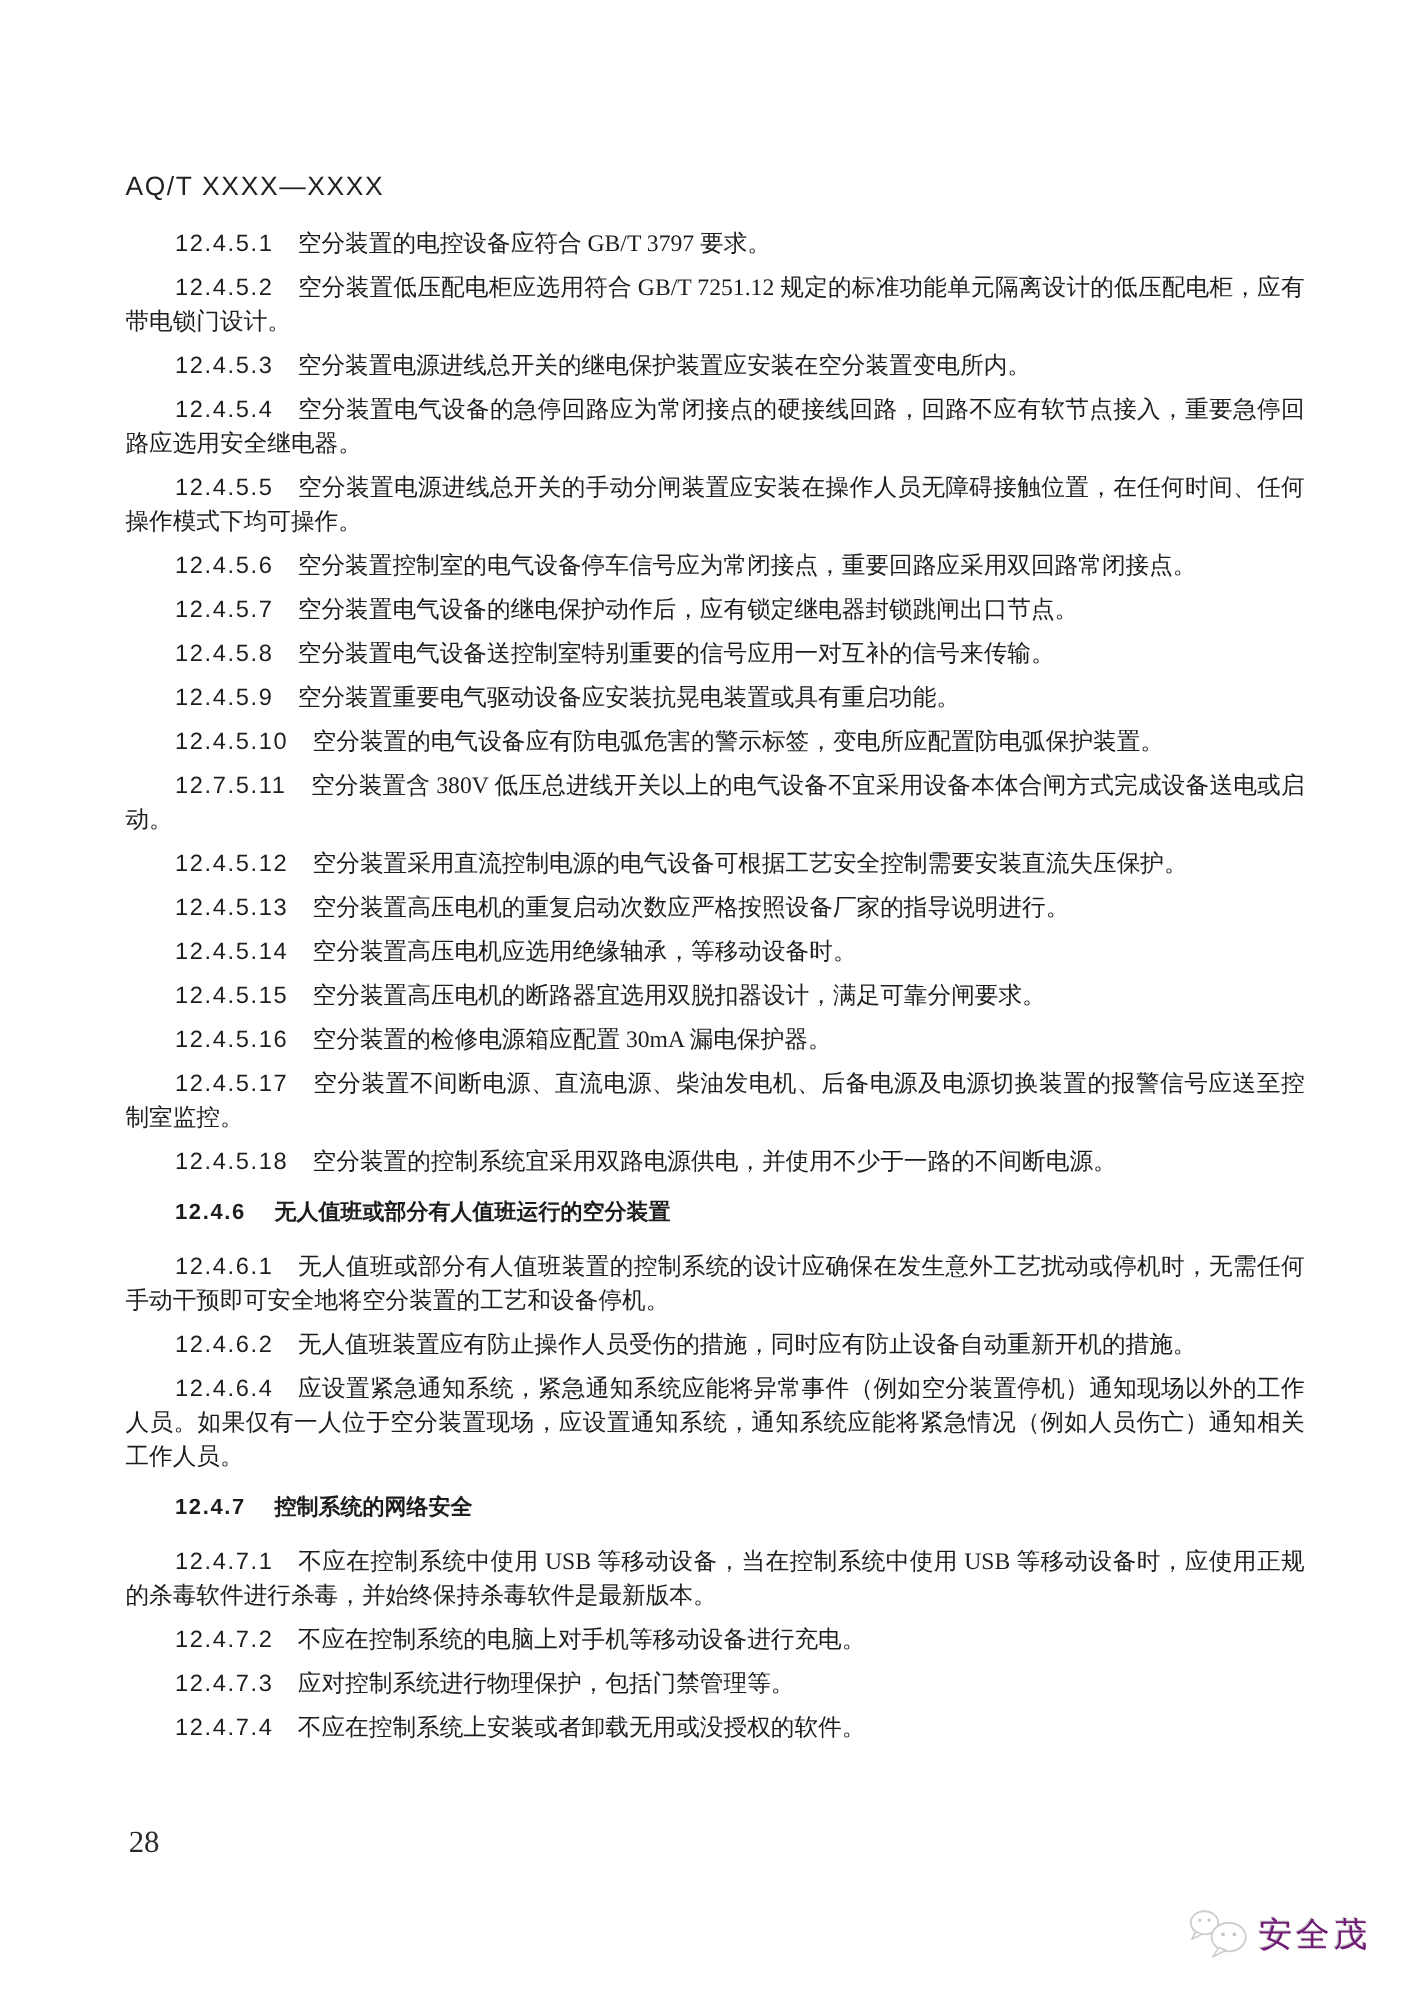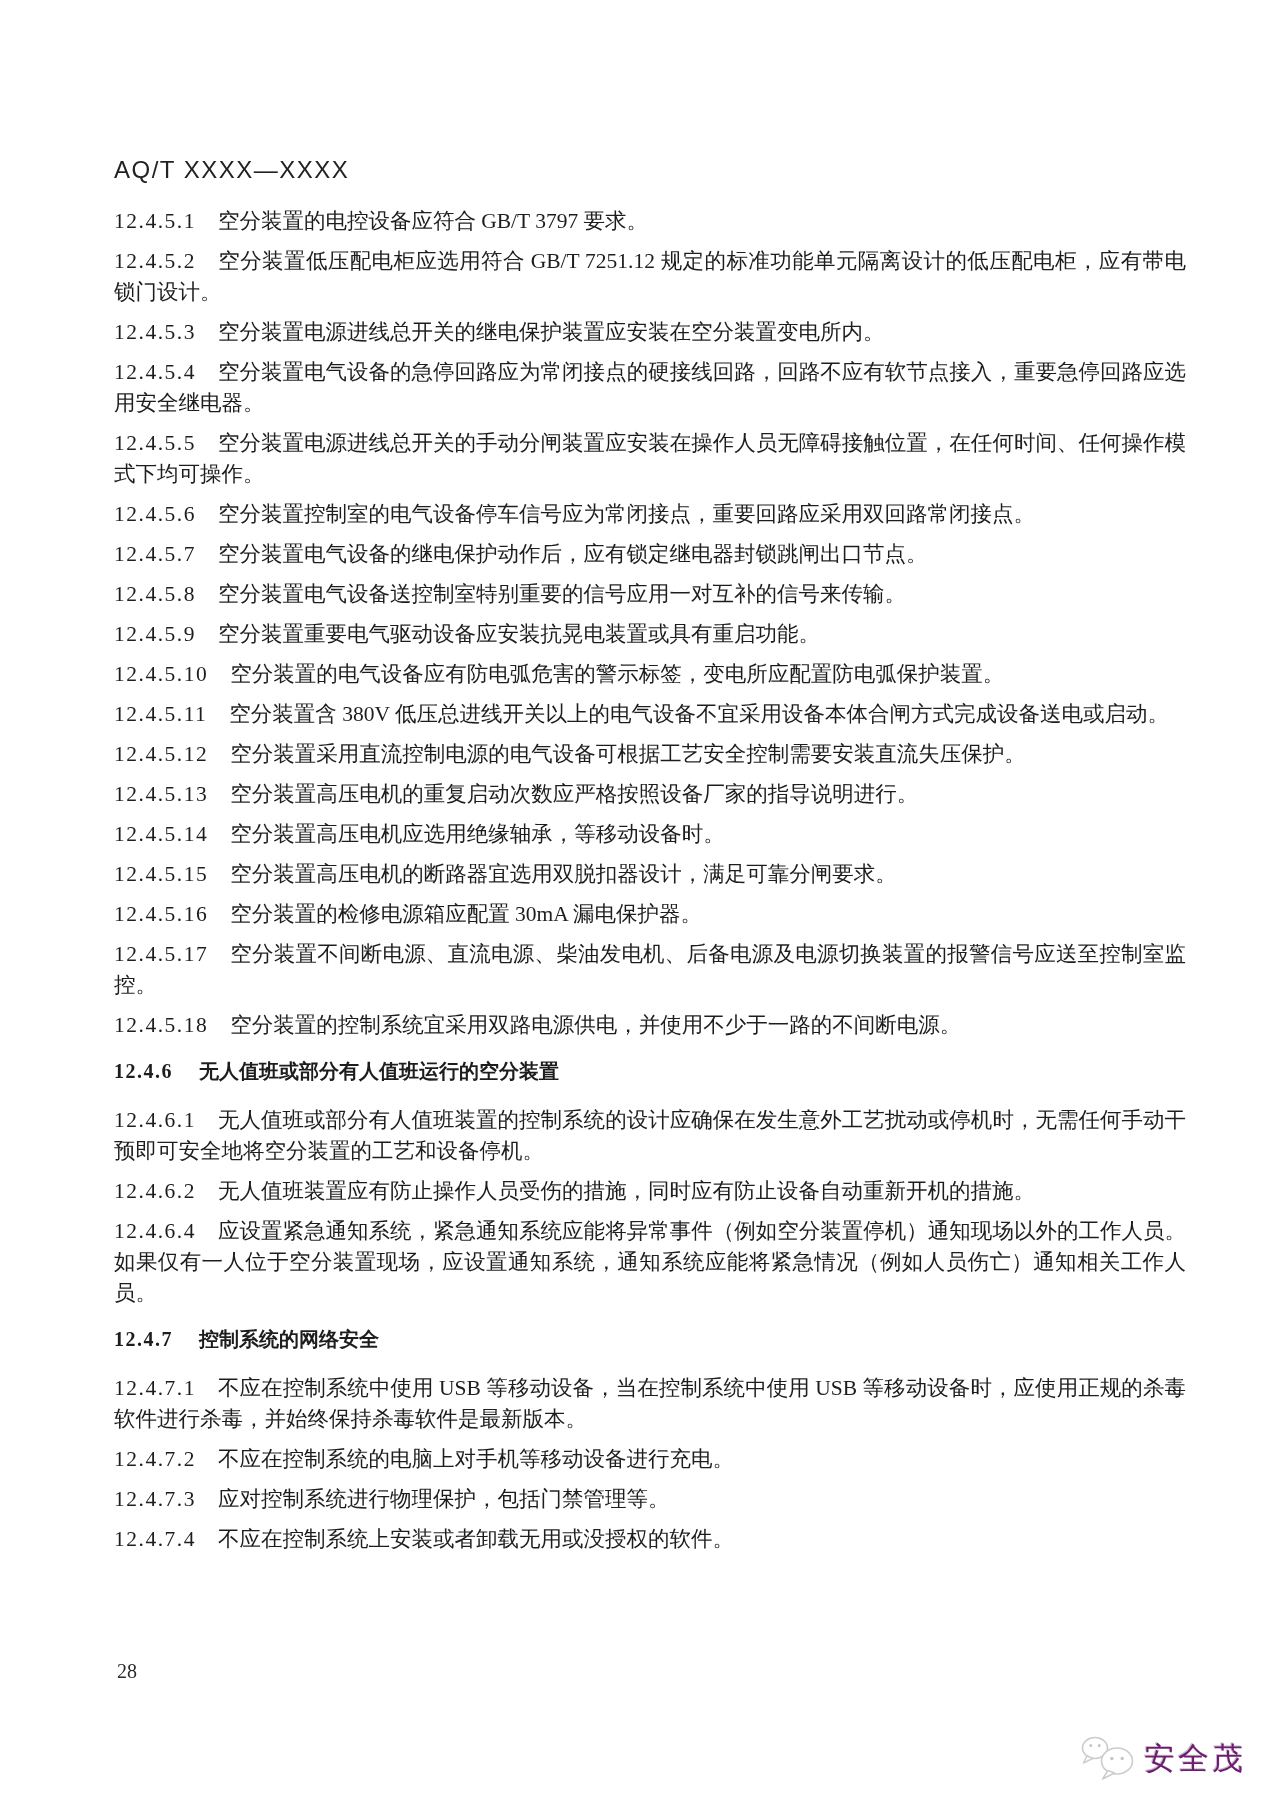--- a/index.html
+++ b/index.html
@@ -35,31 +35,32 @@
     text-align: justify;
   }
   p.heading {
     font-family: "Liberation Sans", "DejaVu Sans", sans-serif;
     font-weight: bold;
     font-size: 20px;
     line-height: 31px;
     margin: 15px 0 18px 0;
   }
   .num {
-    font-family: Liberation Serif, serif;
+    font-family: Liberation Sans, sans-serif;
     letter-spacing: 1.5px;
     margin-right: 22px;
     white-space: nowrap;
+    margin-left: 45px;
   }
   p.heading .num { margin-right: 26px; }
   .page-number {
     position: absolute;
     left: 117px;
     top: 1660px;
-    font-size: 20px;
+    font-size: 28px;
     color: #2a2a2a;
     text-align: center;
   }
   .watermark {
     position: absolute;
     top: 1736px;
     right: 34px;
     display: flex;
     align-items: center;
     gap: 8px;
@@ -83,21 +84,21 @@
     <p class="clause"><span class="num">12.4.5.1</span><span class="txt">空分装置的电控设备应符合 GB/T 3797 要求。</span></p>
     <p class="clause"><span class="num">12.4.5.2</span><span class="txt">空分装置低压配电柜应选用符合 GB/T 7251.12 规定的标准功能单元隔离设计的低压配电柜，应有带电锁门设计。</span></p>
     <p class="clause"><span class="num">12.4.5.3</span><span class="txt">空分装置电源进线总开关的继电保护装置应安装在空分装置变电所内。</span></p>
     <p class="clause"><span class="num">12.4.5.4</span><span class="txt">空分装置电气设备的急停回路应为常闭接点的硬接线回路，回路不应有软节点接入，重要急停回路应选用安全继电器。</span></p>
     <p class="clause"><span class="num">12.4.5.5</span><span class="txt">空分装置电源进线总开关的手动分闸装置应安装在操作人员无障碍接触位置，在任何时间、任何操作模式下均可操作。</span></p>
     <p class="clause"><span class="num">12.4.5.6</span><span class="txt">空分装置控制室的电气设备停车信号应为常闭接点，重要回路应采用双回路常闭接点。</span></p>
     <p class="clause"><span class="num">12.4.5.7</span><span class="txt">空分装置电气设备的继电保护动作后，应有锁定继电器封锁跳闸出口节点。</span></p>
     <p class="clause"><span class="num">12.4.5.8</span><span class="txt">空分装置电气设备送控制室特别重要的信号应用一对互补的信号来传输。</span></p>
     <p class="clause"><span class="num">12.4.5.9</span><span class="txt">空分装置重要电气驱动设备应安装抗晃电装置或具有重启功能。</span></p>
     <p class="clause"><span class="num">12.4.5.10</span><span class="txt">空分装置的电气设备应有防电弧危害的警示标签，变电所应配置防电弧保护装置。</span></p>
-    <p class="clause"><span class="num">12.4.5.11</span><span class="txt">空分装置含 380V 低压总进线开关以上的电气设备不宜采用设备本体合闸方式完成设备送电或启动。</span></p>
+    <p class="clause"><span class="num">12.7.5.11</span><span class="txt">空分装置含 380V 低压总进线开关以上的电气设备不宜采用设备本体合闸方式完成设备送电或启动。</span></p>
     <p class="clause"><span class="num">12.4.5.12</span><span class="txt">空分装置采用直流控制电源的电气设备可根据工艺安全控制需要安装直流失压保护。</span></p>
     <p class="clause"><span class="num">12.4.5.13</span><span class="txt">空分装置高压电机的重复启动次数应严格按照设备厂家的指导说明进行。</span></p>
     <p class="clause"><span class="num">12.4.5.14</span><span class="txt">空分装置高压电机应选用绝缘轴承，等移动设备时。</span></p>
     <p class="clause"><span class="num">12.4.5.15</span><span class="txt">空分装置高压电机的断路器宜选用双脱扣器设计，满足可靠分闸要求。</span></p>
     <p class="clause"><span class="num">12.4.5.16</span><span class="txt">空分装置的检修电源箱应配置 30mA 漏电保护器。</span></p>
     <p class="clause"><span class="num">12.4.5.17</span><span class="txt">空分装置不间断电源、直流电源、柴油发电机、后备电源及电源切换装置的报警信号应送至控制室监控。</span></p>
     <p class="clause"><span class="num">12.4.5.18</span><span class="txt">空分装置的控制系统宜采用双路电源供电，并使用不少于一路的不间断电源。</span></p>
     <p class="heading"><span class="num">12.4.6</span><span class="txt">无人值班或部分有人值班运行的空分装置</span></p>
     <p class="clause"><span class="num">12.4.6.1</span><span class="txt">无人值班或部分有人值班装置的控制系统的设计应确保在发生意外工艺扰动或停机时，无需任何手动干预即可安全地将空分装置的工艺和设备停机。</span></p>
     <p class="clause"><span class="num">12.4.6.2</span><span class="txt">无人值班装置应有防止操作人员受伤的措施，同时应有防止设备自动重新开机的措施。</span></p>

